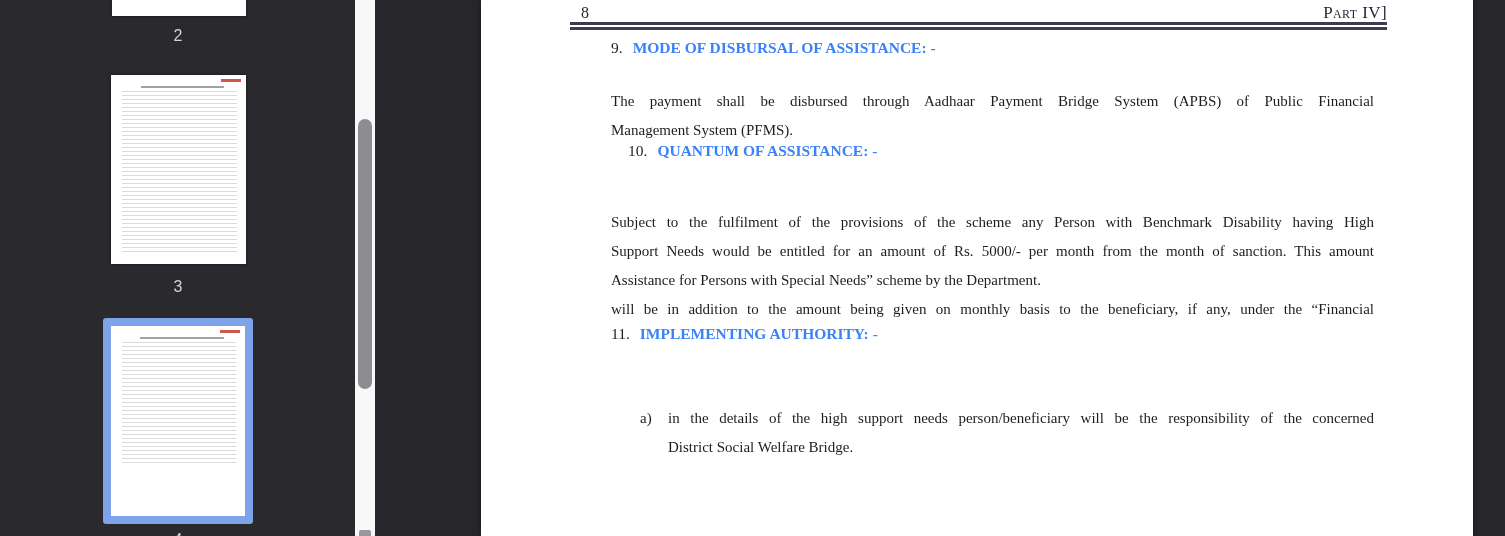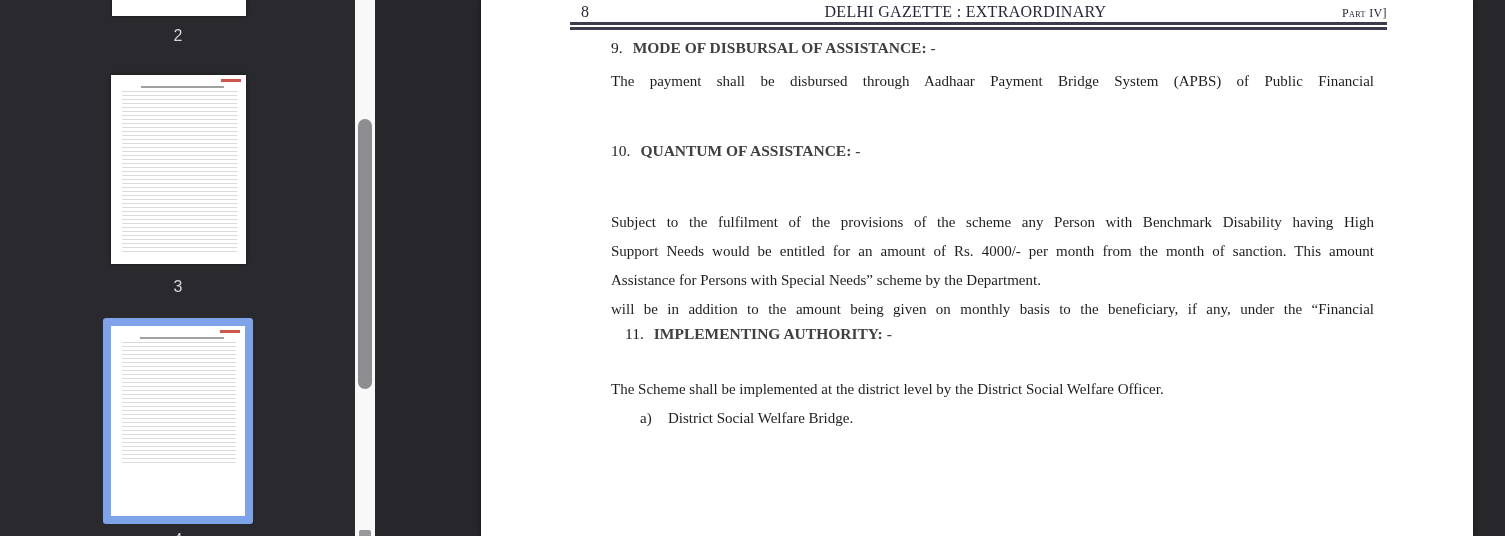--- a/index.html
+++ b/index.html
@@ -34,32 +34,32 @@
 
   
   .main { position:absolute; left:375px; top:0; width:1130px; height:536px; background:#28282c; }
   .page { position:absolute; left:106px; top:0; width:992px; height:536px; background:#ffffff;
           box-shadow:0 0 6px rgba(0,0,0,.5); overflow:hidden; color:#1d1d1d; }
 
   .dheader { position:absolute; left:100px; top:3px; width:806px; display:flex;
              justify-content:space-between; align-items:baseline; color:#26263a; }
   .dh-num   { font-size:16px; }
   .dh-title { font-size:16px; letter-spacing:.3px; }
-  .dh-part  { font-size:12px; font-variant:small-caps; letter-spacing:.4px; }
+  .dh-part  { font-size:17px; font-variant:small-caps; letter-spacing:.4px; }
   .drule { position:absolute; left:89px; top:22px; width:817px; height:2px;
            border-top:3px solid #3c3c4e; border-bottom:3px solid #3c3c4e;
            background:transparent; padding:0; box-sizing:content-box; }
 
   .blk { position:absolute; left:130px; width:763px; }
   .h   { font-size:15.5px; }
   .h .num { font-weight:normal; margin-right:10px; }
-  .h .ht  { font-weight:bold; color:#404040; }
-  .sec9  { top:39px; }  .p1 { top:67px; }
-  .sec10 { top:142px; } .p2 { top:208px; }
-  .sec11 { top:325px;margin-left:14px; } .intro { top:375px; }
+  .h .ht  { font-weight:bold; color:#3b82f6; }
+  .sec9  { top:39px; }  .p1 { top:87px; }
+  .sec10 { top:142px;margin-left:17px; } .p2 { top:208px; }
+  .sec11 { top:325px; } .intro { top:375px; }
   .itemA { top:404px; }
 
   .ln { line-height:29px; font-size:15px; white-space:nowrap; }
   .j  { text-align:justify; text-align-last:justify; }
   .item { padding-left:57px; position:relative; }
   .marker { position:absolute; left:29px; top:0; line-height:29px; font-size:15px; }
 </style>
 </head>
 <body>
 
@@ -89,49 +89,47 @@
   <div class="sscroll">
     <div class="sthumb"></div>
     <div class="scorner"></div>
   </div>
 
   <div class="main">
     <div class="page">
 
       <div class="dheader">
         <span class="dh-num">8</span>
-        <span class="dh-title">DELHI GAZETTE : EXTRAORDINARY</span>
         <span class="dh-part">Part IV]</span>
       </div>
       <div class="drule"></div>
 
       <div class="blk h sec9">
         <span class="num">9.</span><span class="ht">MODE OF DISBURSAL OF ASSISTANCE: -</span>
       </div>
       <div class="blk p1">
         <div class="ln j">The payment shall be disbursed through Aadhaar Payment Bridge System (APBS) of Public Financial</div>
+        <div class="ln">Management System (PFMS).</div>
       </div>
 
       <div class="blk h sec10">
         <span class="num">10.</span><span class="ht">QUANTUM OF ASSISTANCE: -</span>
       </div>
       <div class="blk p2">
         <div class="ln j">Subject to the fulfilment of the provisions of the scheme any Person with Benchmark Disability having High</div>
-        <div class="ln j">Support Needs would be entitled for an amount of Rs. 4000/- per month from the month of sanction. This amount</div>
+        <div class="ln j">Support Needs would be entitled for an amount of Rs. 5000/- per month from the month of sanction. This amount</div>
         <div class="ln">Assistance for Persons with Special Needs” scheme by the Department.</div>
         <div class="ln j">will be in addition to the amount being given on monthly basis to the beneficiary, if any, under the “Financial</div>
       </div>
 
       <div class="blk h sec11">
         <span class="num">11.</span><span class="ht">IMPLEMENTING AUTHORITY: -</span>
       </div>
-      <div class="blk intro">
-        <div class="ln">The Scheme shall be implemented at the district level by the District Social Welfare Officer.</div>
-      </div>
 
       <div class="blk item itemA">
         <span class="marker">a)</span>
+        <div class="ln j">in the details of the high support needs person/beneficiary will be the responsibility of the concerned</div>
         <div class="ln">District Social Welfare Bridge.</div>
       </div>
 
     </div>
   </div>
 </div>
 
 </body></html>

